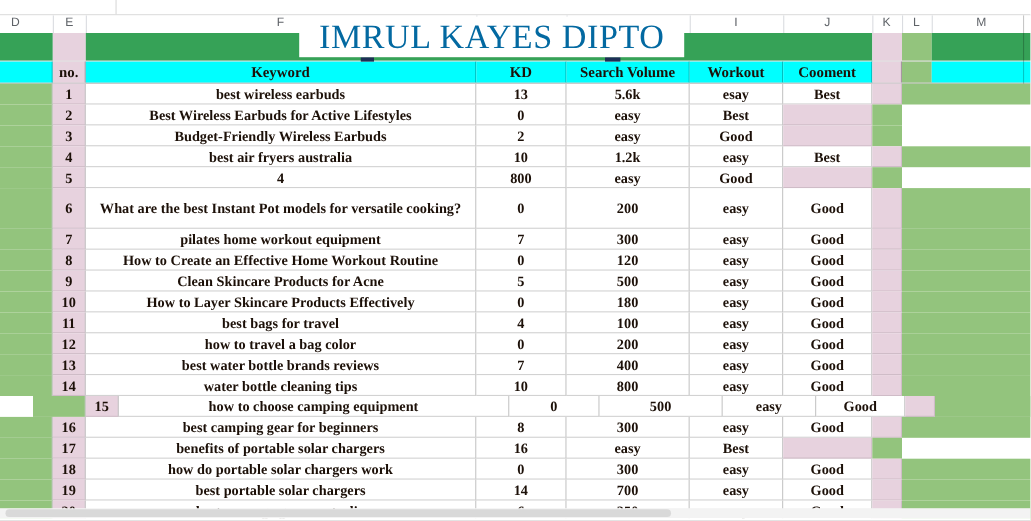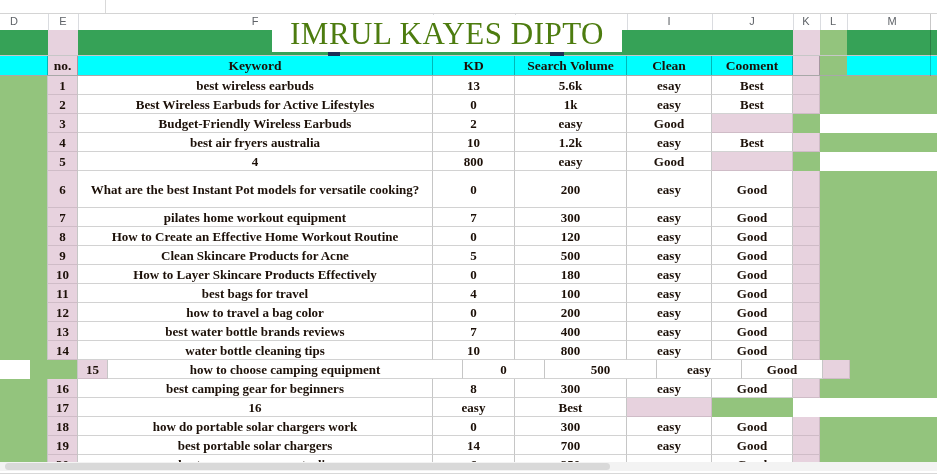--- a/index.html
+++ b/index.html
@@ -67,21 +67,21 @@
   .cell.c-num{background:var(--pink);border-bottom:1px solid rgba(0,0,0,0.10);}
   .cell.c-k{background:var(--pink);border-bottom:1px solid rgba(0,0,0,0.10);border-right:1px solid rgba(0,0,0,0.10);}
   .cell.c-lm{background:var(--light-green);border-right:none;border-bottom:none;}
   
   #title-overlay{
     position:absolute;left:272px;top:15px;width:350px;height:37px;background:#ffffff;
     display:flex;align-items:center;justify-content:center;z-index:10;
   }
   #title-text{
     font-family:"Liberation Serif",serif;font-size:31px;font-weight:normal;
-    color:#4d7c0f;letter-spacing:0.5px;white-space:nowrap;line-height:1;
+    color:#0369a1;letter-spacing:0.5px;white-space:nowrap;line-height:1;
   }
   .title-artifact{position:absolute;top:52px;height:4px;background:#1d2f55;z-index:9;}
   #artifact-1{left:328px;width:12px;}
   #artifact-2{left:550px;width:14px;}
   
   #hscrollbar{
     position:absolute;left:0;top:462px;width:937px;height:9px;background:#f3f3f3;z-index:20;
   }
   #hscroll-thumb{
     position:absolute;left:5px;top:1px;width:605px;height:7px;background:#d9d9d9;border-radius:4px;
@@ -130,21 +130,21 @@
     <div class="band lgreen" style="width:27px"></div>
     <div class="band dark" style="width:90px"></div>
   </div>
 
   <div id="header-row">
     <div class="hcell"></div>
     <div class="hcell pink">no.</div>
     <div class="hcell">Keyword</div>
     <div class="hcell">KD</div>
     <div class="hcell">Search Volume</div>
-    <div class="hcell">Clean</div>
+    <div class="hcell">Workout</div>
     <div class="hcell">Cooment</div>
     <div class="hcell pink"></div>
     <div class="hcell lgreen"></div>
     <div class="hcell"></div>
   </div>
 
   <div id="rows">
       <div class="row" style="height: 19px;">
         <div class="cell c-d"></div>
         <div class="cell c-num">1</div>
@@ -154,21 +154,20 @@
         <div class="cell c-status">esay</div>
         <div class="cell c-comment">Best</div>
         <div class="cell c-k"></div>
         <div class="cell c-lm"></div>
       </div>
       <div class="row" style="height: 19px;">
         <div class="cell c-d"></div>
         <div class="cell c-num">2</div>
         <div class="cell c-kw">Best Wireless Earbuds for Active Lifestyles</div>
         <div class="cell c-kd">0</div>
-        <div class="cell c-vol">1k</div>
         <div class="cell c-status">easy</div>
         <div class="cell c-comment">Best</div>
         <div class="cell c-k"></div>
         <div class="cell c-lm"></div>
       </div>
       <div class="row" style="height: 19px;">
         <div class="cell c-d"></div>
         <div class="cell c-num">3</div>
         <div class="cell c-kw">Budget-Friendly Wireless Earbuds</div>
         <div class="cell c-kd">2</div>
@@ -315,20 +314,21 @@
         <div class="cell c-kd">8</div>
         <div class="cell c-vol">300</div>
         <div class="cell c-status">easy</div>
         <div class="cell c-comment">Good</div>
         <div class="cell c-k"></div>
         <div class="cell c-lm"></div>
       </div>
       <div class="row" style="height: 19px;">
         <div class="cell c-d"></div>
         <div class="cell c-num">17</div>
+        <div class="cell c-kw">benefits of portable solar chargers</div>
         <div class="cell c-kd">16</div>
         <div class="cell c-status">easy</div>
         <div class="cell c-comment">Best</div>
         <div class="cell c-k"></div>
         <div class="cell c-lm"></div>
       </div>
       <div class="row" style="height: 19px;">
         <div class="cell c-d"></div>
         <div class="cell c-num">18</div>
         <div class="cell c-kw">how do portable solar chargers work</div>

